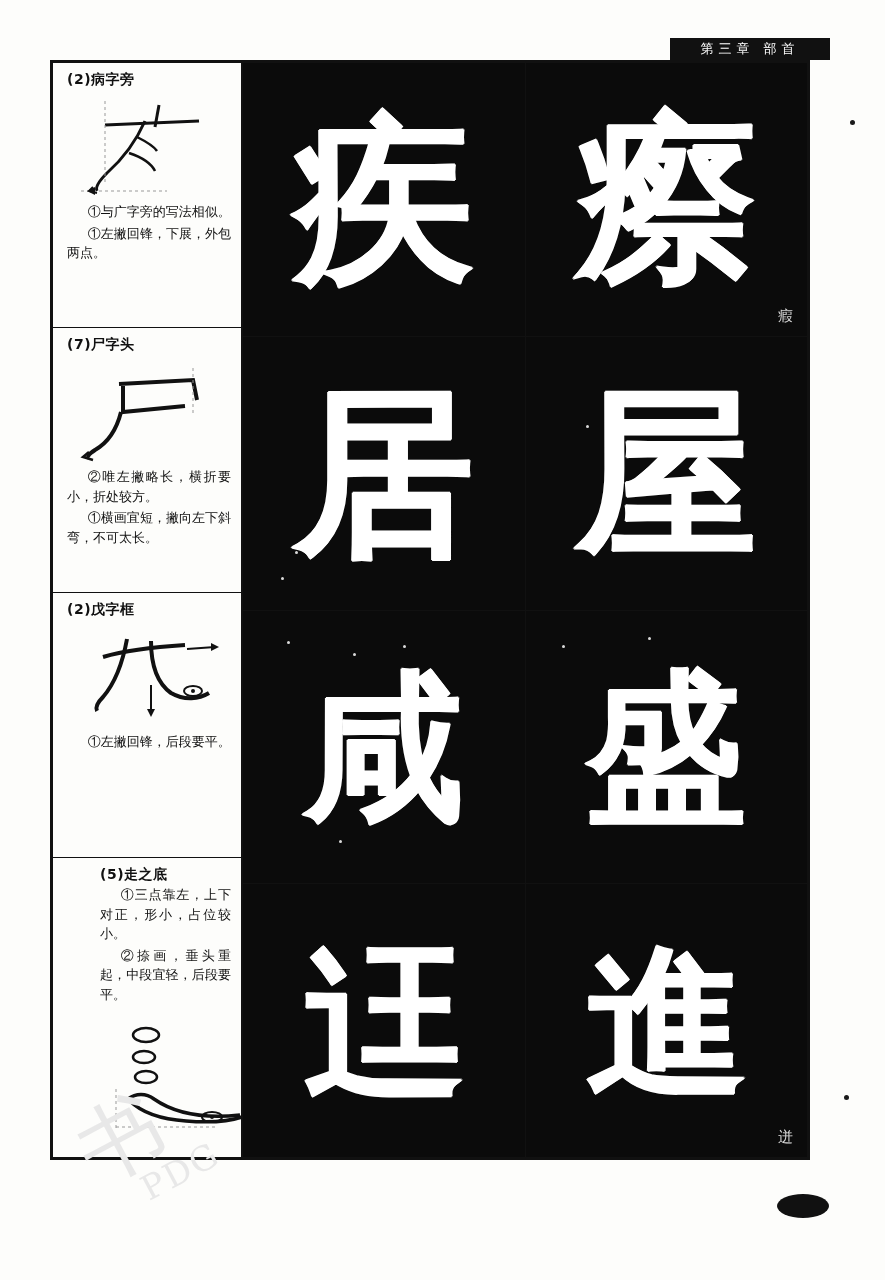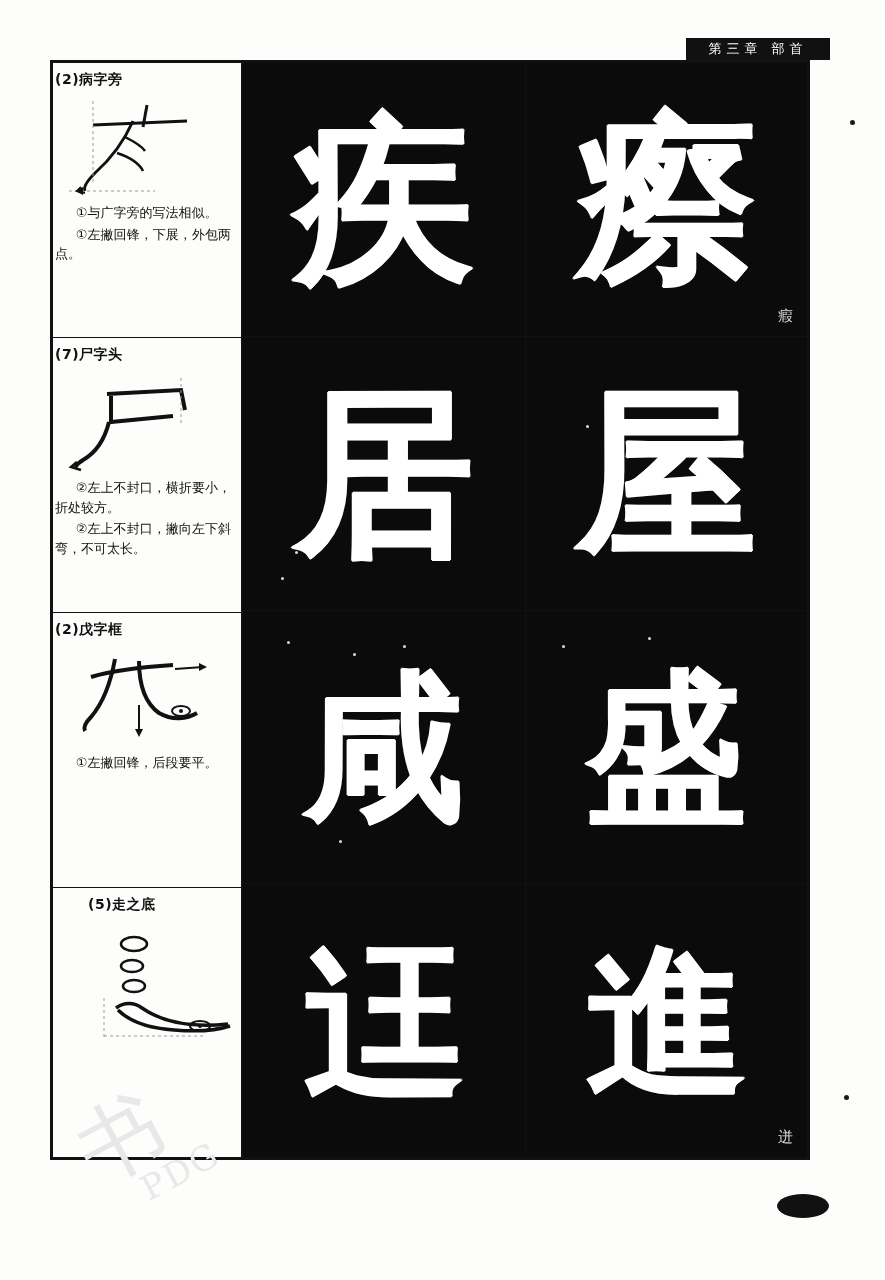--- a/index.html
+++ b/index.html
@@ -20,21 +20,21 @@
     left: 0; top: 0;
     width: 885px; height: 1280px;
     background: #fdfdfb;
   }
 
   
   .header-band {
     position: absolute;
     right: 55px;
     top: 38px;
-    width: 144px;
+    width: 160px;
     height: 22px;
     background: #111;
     color: #fff;
     display: flex;
     align-items: center;
     justify-content: center;
     letter-spacing: 5px;
     font-size: 13px;
     font-family: "DejaVu Sans", "Liberation Sans", sans-serif;
   }
@@ -59,21 +59,21 @@
   }
   .glyph-col {
     flex: 1;
     display: flex;
     flex-direction: column;
   }
 
   .note-cell {
     box-sizing: border-box;
     border-bottom: 1.5px solid #111;
-    padding: 8px 10px 4px 2px;
+    padding: 8px 10px 4px 14px;
     position: relative;
     background: #fdfdfb;
   }
   .note-cell:last-child { border-bottom: none; margin-left: 33px; }
 
   .note-title {
     font-size: 14px;
     font-weight: bold;
     color: #111;
     letter-spacing: 0.5px;
@@ -88,21 +88,21 @@
   }
   .stroke-art svg { display: block; }
 
   .note-text {
     font-size: 13px;
     line-height: 1.5;
     color: #111;
     text-align: justify;
     font-family: "DejaVu Sans", "Liberation Sans", sans-serif;
   }
-  .note-text p { margin: 0 0 2px 0; text-indent: 1.6em; }
+  .note-text p { margin: 0 0 2px 0; text-indent: 1.6em; font-family: Liberation Mono, monospace; }
 
   .row {
     flex: 1;
     display: flex;
     border-bottom: 1.5px solid #111;
   }
   .row:last-child { border-bottom: none; }
 
   .glyph-cell {
     flex: 1;
@@ -223,22 +223,22 @@
         <div class="stroke-art">
           <svg width="170" height="108" viewBox="0 0 170 108">
             <path d="M52 28 L126 24 L130 44" stroke="#111" stroke-width="4" fill="none" stroke-linejoin="miter"></path>
             <path d="M56 30 L56 56 L118 50" stroke="#111" stroke-width="4" fill="none"></path>
             <path d="M54 56 C50 72 42 86 28 94 C22 98 20 100 22 102" stroke="#111" stroke-width="4" fill="none"></path>
             <path d="M22 96 L16 101 L26 104" stroke="#111" stroke-width="2.5" fill="none"></path>
             <line x1="126" y1="12" x2="126" y2="60" stroke="#999" stroke-width="1" stroke-dasharray="3,3"></line>
           </svg>
         </div>
         <div class="note-text">
-          <p>②左上不封口，横折要小，折处较方。</p>
-          <p>②左上不封口，撇向左下斜弯，不可太长。</p>
+          <p>②唯左撇略长，横折要小，折处较方。</p>
+          <p>①横画宜短，撇向左下斜弯，不可太长。</p>
         </div>
       </div>
 
       <div class="note-cell" style="height:275px;">
         <div class="note-title">(2)戊字框</div>
         <div class="stroke-art">
           <svg width="170" height="108" viewBox="0 0 170 108">
             <path d="M36 36 C56 30 86 26 118 24" stroke="#111" stroke-width="4" fill="none"></path>
             <path d="M60 18 C56 40 48 62 36 76 C30 82 28 86 30 90" stroke="#111" stroke-width="4" fill="none"></path>
             <path d="M84 20 C84 44 90 62 104 72 C118 80 132 78 142 72" stroke="#111" stroke-width="4" fill="none"></path>
@@ -250,20 +250,24 @@
             <path d="M80 88 L84 96 L88 88 Z" fill="#111"></path>
           </svg>
         </div>
         <div class="note-text">
           <p>①左撇回锋，后段要平。</p>
         </div>
       </div>
 
       <div class="note-cell" style="flex:1;">
         <div class="note-title">(5)走之底</div>
+        <div class="note-text">
+          <p>①三点靠左，上下对正，形小，占位较小。</p>
+          <p>②捺画，垂头重起，中段宜轻，后段要平。</p>
+        </div>
         <div class="stroke-art" style="height:130px;margin-top:14px;">
           <svg width="175" height="130" viewBox="0 0 175 130">
             <ellipse cx="46" cy="16" rx="13" ry="7" stroke="#111" stroke-width="2.5" fill="none"></ellipse>
             <ellipse cx="44" cy="38" rx="11" ry="6" stroke="#111" stroke-width="2.5" fill="none"></ellipse>
             <ellipse cx="46" cy="58" rx="11" ry="6" stroke="#111" stroke-width="2.5" fill="none"></ellipse>
             <path d="M28 80 C36 74 46 74 54 80 C74 94 102 100 140 96" stroke="#111" stroke-width="3.5" fill="none"></path>
             <path d="M30 82 C40 92 58 100 86 102 C110 104 130 102 142 98" stroke="#111" stroke-width="3.5" fill="none"></path>
             <ellipse cx="112" cy="98" rx="10" ry="5" stroke="#111" stroke-width="2" fill="none"></ellipse>
             <circle cx="112" cy="98" r="2" fill="#111"></circle>
             <line x1="16" y1="108" x2="116" y2="108" stroke="#999" stroke-width="1" stroke-dasharray="3,3"></line>

